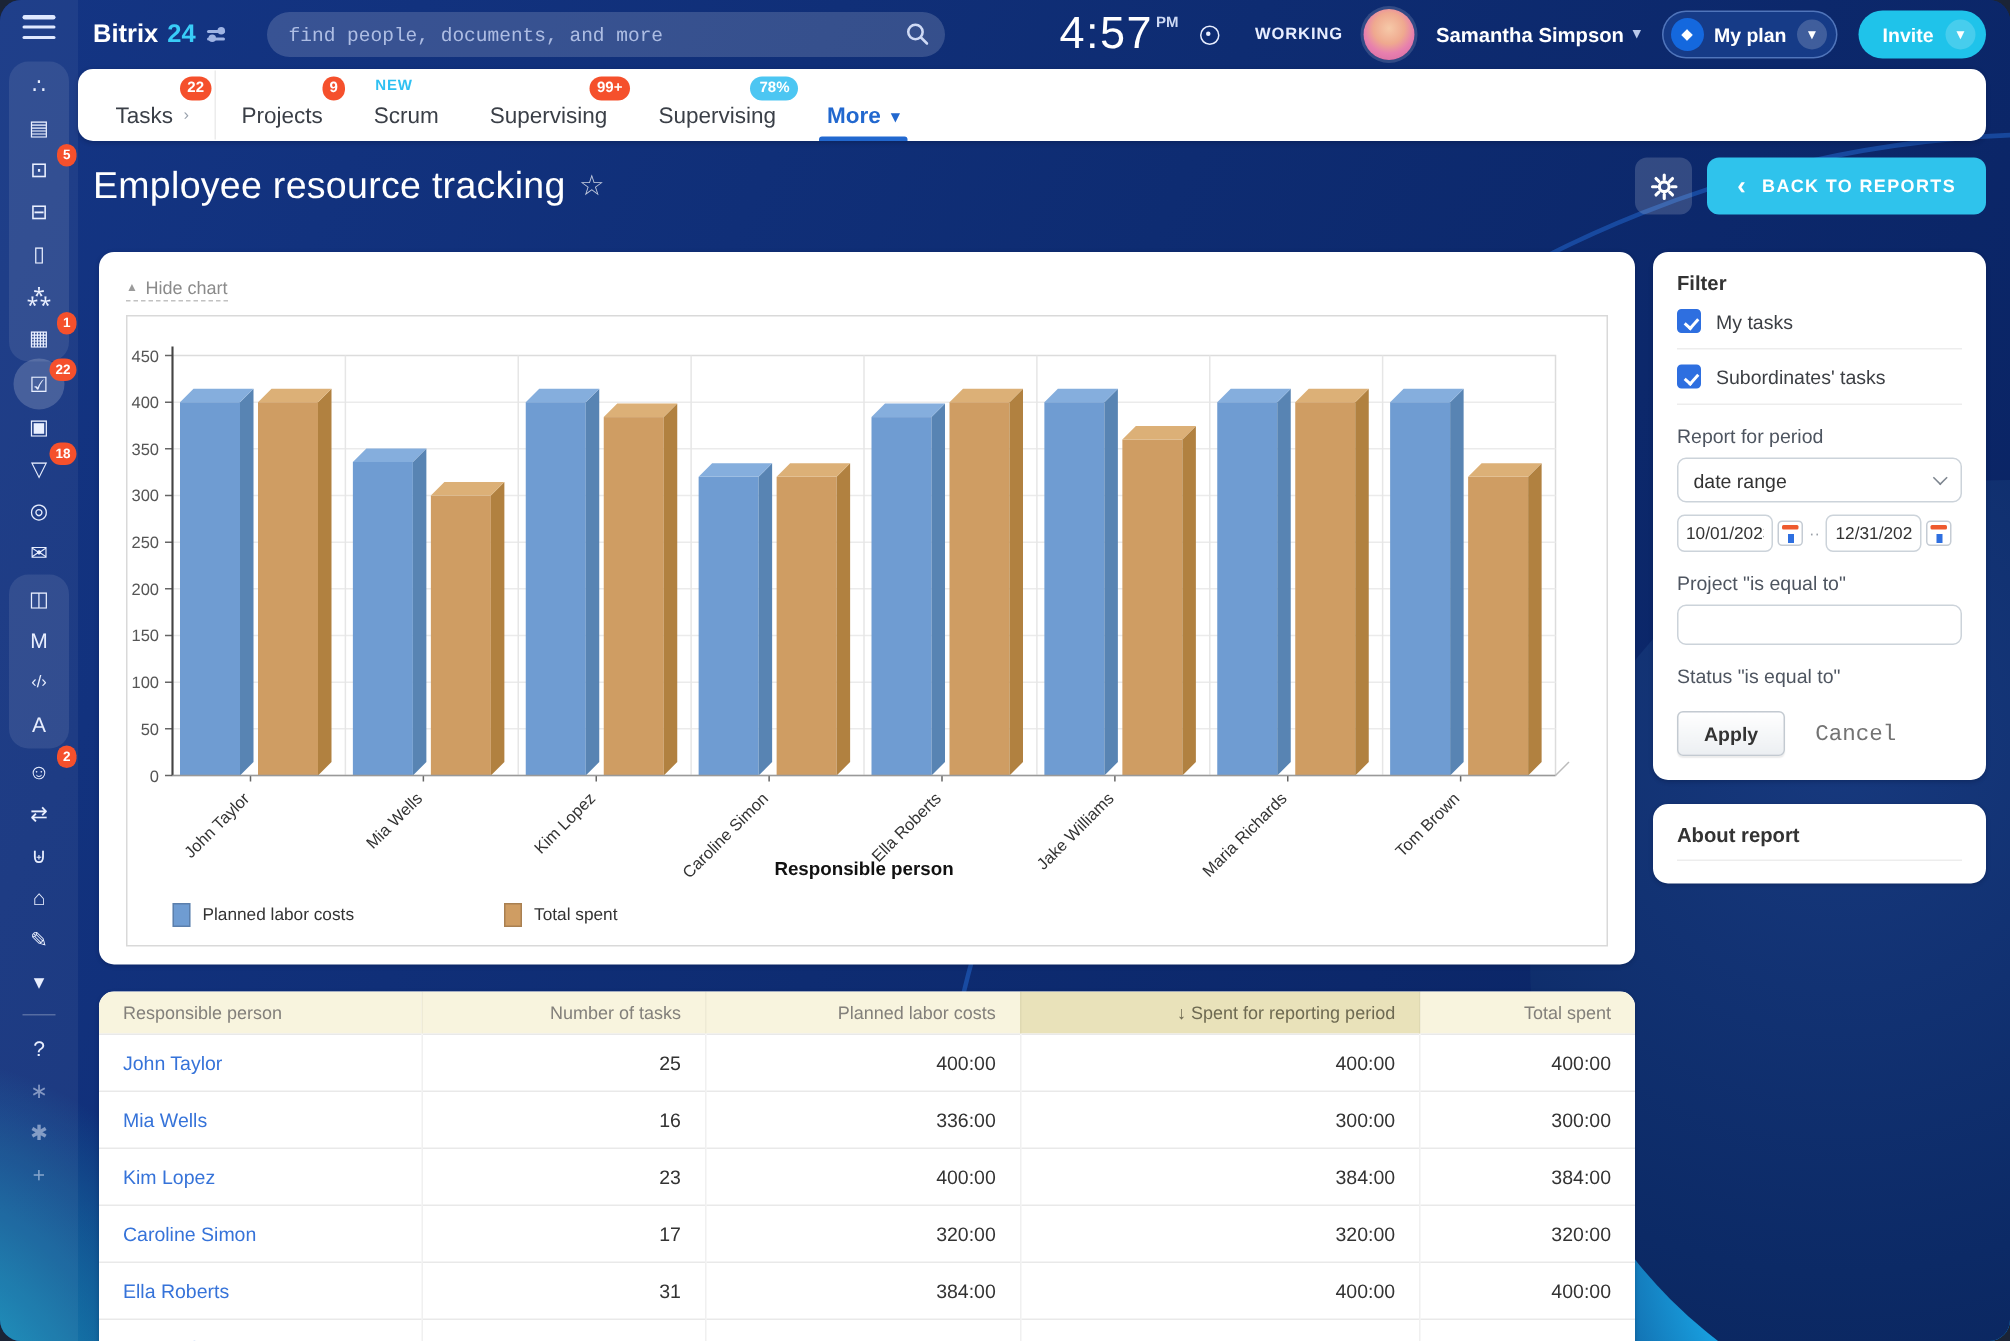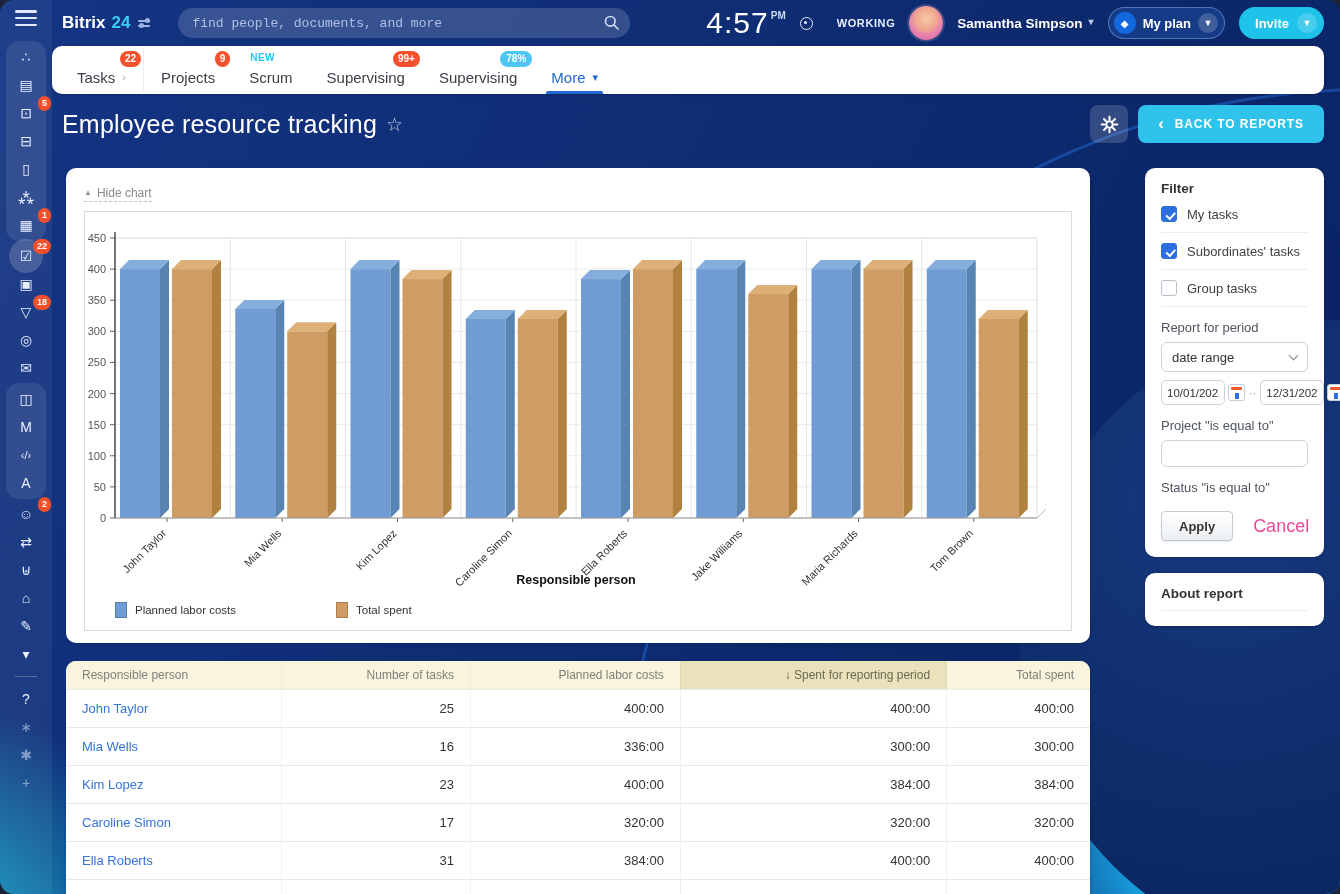--- a/index.html
+++ b/index.html
@@ -58,21 +58,21 @@
   .plan-diamond{width:22px;height:22px;border-radius:50%;background:#1468de;color:#fff;font-size:10px;display:flex;align-items:center;justify-content:center;}
   .plan-btn .lbl{color:#fff;font-size:13px;font-weight:bold;}
   .plan-btn .chev-circ,.invite-btn .chev-circ{width:20px;height:20px;border-radius:50%;background:rgba(255,255,255,0.18);color:#fff;font-size:9px;display:flex;align-items:center;justify-content:center;}
   .invite-btn{display:flex;align-items:center;gap:8px;height:32px;padding:0 7px 0 16px;border-radius:16px;background:#1fc3ea;border:none;cursor:pointer;}
   .invite-btn .lbl{color:#fff;font-size:13px;font-weight:bold;}
 
   
   .navbar{height:48px;flex:0 0 48px;background:#fff;border-radius:10px;margin-right:16px;display:flex;align-items:center;padding:0 8px;position:relative;box-shadow:0 1px 3px rgba(0,10,40,0.25);}
   .tab{position:relative;height:100%;display:flex;align-items:center;gap:5px;padding:14px 17px 0;cursor:pointer;font-size:15px;color:#3a3f47;}
   .tab .tab-label{line-height:1;}
-  .tab.active{color:#2268cf;font-weight:normal;}
+  .tab.active{color:#2268cf;font-weight:bold;}
   .tab.active::after{content:"";position:absolute;left:12px;right:12px;bottom:0;height:3px;border-radius:2px 2px 0 0;background:#2268cf;}
   .tab-chev{font-size:11px;color:#9aa2ad;margin-left:2px;}
   .tab.active .tab-chev{color:#2268cf;}
   .tab-badge{position:absolute;top:5px;right:2px;font-size:10px;font-weight:bold;line-height:1;}
   .tab-badge.red{background:#f5502c;color:#fff;padding:3px 5px;border-radius:9px;}
   .tab-badge.blue{background:#4cc6f2;color:#fff;padding:3px 6px;border-radius:9px;}
   .tab-badge.cyan-text{color:#2fc0f2;letter-spacing:0.5px;top:7px;right:auto;left:18px;}
   .tab-divider{width:1px;height:46px;background:#ececec;}
 
   
@@ -80,21 +80,21 @@
   .page-title{color:#fff;font-size:25px;font-weight:400;letter-spacing:0.2px;}
   .fav-star{color:rgba(255,255,255,0.75);font-size:19px;margin-left:9px;cursor:pointer;}
   .ph-right{margin-left:auto;display:flex;align-items:center;gap:10px;}
   .gear-btn{width:38px;height:38px;border-radius:8px;background:rgba(255,255,255,0.16);border:none;display:flex;align-items:center;justify-content:center;cursor:pointer;}
   .back-btn{height:38px;border:none;border-radius:8px;background:#2fc3ec;color:#fff;font-size:12px;font-weight:bold;letter-spacing:0.9px;padding:0 20px;display:flex;align-items:center;gap:10px;cursor:pointer;font-family:"Liberation Sans",sans-serif;}
   .back-btn .back-chev{font-size:17px;font-weight:bold;line-height:1;margin-top:-2px;}
 
   
   .content{flex:1;display:flex;gap:12px;padding:14px 16px 0 14px;min-height:0;overflow:hidden;}
   .col-left{width:1024px;flex:0 0 1024px;min-width:0;}
-  .col-right{flex:1;min-width:0;margin-left:43px;}
+  .col-right{flex:1;min-width:0;}
   .card{background:#fff;border-radius:10px;box-shadow:0 1px 3px rgba(0,10,40,0.25);}
 
   .chart-card{padding:13px 18px 12px;}
   .hide-chart{display:inline-flex;align-items:center;gap:5px;color:#8b8b8b;font-size:12px;cursor:pointer;border-bottom:1px dashed #c2c2c2;padding-bottom:1px;}
   .hide-chart .caret{font-size:8px;color:#9b9b9b;}
   .chart-box{margin-top:9px;border:1px solid #d9d9d9;padding:6px 0 4px;}
   .chart-legend{display:flex;align-items:center;padding:2px 0 8px 30px;}
   .legend-item{display:flex;align-items:center;gap:8px;margin-right:100px;}
   .legend-swatch{width:12px;height:16px;border:1px solid rgba(0,0,0,0.18);}
   .legend-label{font-size:11.5px;color:#333;}
@@ -121,21 +121,21 @@
   .chev{width:7px;height:7px;border-right:1.6px solid #7d858f;border-bottom:1.6px solid #7d858f;transform:rotate(45deg);margin-top:-3px;}
   .dates-row{margin-top:8px;display:flex;align-items:center;gap:3px;}
   .date-input{width:64px;height:25px;border:1px solid #ccd3da;border-radius:5px;font-size:11.5px;color:#333;padding:0 5px;font-family:"Liberation Sans",sans-serif;outline:none;}
   .cal-icon{width:17px;height:17px;border:1px solid #c5ccd4;border-radius:3px;background:#fff;position:relative;cursor:pointer;flex:0 0 17px;}
   .cal-icon::before{content:"";position:absolute;left:2px;right:2px;top:2px;height:3px;background:#ee5a2e;border-radius:1px;}
   .cal-icon::after{content:"";position:absolute;left:6px;top:8px;width:4px;height:6px;background:#2e6fe0;}
   .dots{color:#9aa0a8;font-size:11px;margin:0 1px;}
   .text-input{margin-top:7px;width:100%;height:27px;border:1px solid #ccd3da;border-radius:6px;padding:0 8px;font-size:13px;outline:none;font-family:"Liberation Sans",sans-serif;}
   .filter-actions{margin-top:16px;display:flex;align-items:center;gap:20px;}
   .apply-btn{height:30px;padding:0 17px;border:1px solid #c3cad1;border-radius:4px;background:linear-gradient(#ffffff,#eceff2);font-size:13px;font-weight:bold;color:#333;cursor:pointer;box-shadow:0 1px 1px rgba(0,0,0,0.08);font-family:"Liberation Sans",sans-serif;}
-  .cancel-link{font-size:18px;color:#ec4899;cursor:pointer;}
+  .cancel-link{font-size:15px;color:#737373;cursor:pointer;font-family:Liberation Mono, monospace;}
   .about-card{margin-top:16px;padding:13px 16px 15px;}
   .about-title{font-size:13.5px;font-weight:bold;color:#333;padding-bottom:9px;border-bottom:1px solid #ededed;}
   .about-body{margin-top:10px;font-size:12.5px;color:#3e4247;line-height:1.55;}
 </style>
 </head>
 <body>
 
 <div class="app">
   <div class="bg-decor"></div>
   <div class="bg-arc"></div>
@@ -535,24 +535,20 @@
             <div class="panel-title">Filter</div>
             <div id="cb-mount">
                 <div class="cb-row">
                   <span class="cb checked"></span>
                   <span class="cb-label">My tasks</span>
                 </div>
                 <div class="cb-row">
                   <span class="cb checked"></span>
                   <span class="cb-label">Subordinates' tasks</span>
                 </div>
-                <div class="cb-row">
-                  <span class="cb"></span>
-                  <span class="cb-label">Group tasks</span>
-                </div>
               </div>
             <div class="f-label">Report for period</div>
             <div class="select">
               <span>date range</span>
               <span class="chev"></span>
             </div>
             <div class="dates-row">
               <input class="date-input" type="text" value="10/01/2023" style="">
               <span class="cal-icon"></span>
               <span class="dots">··</span>

